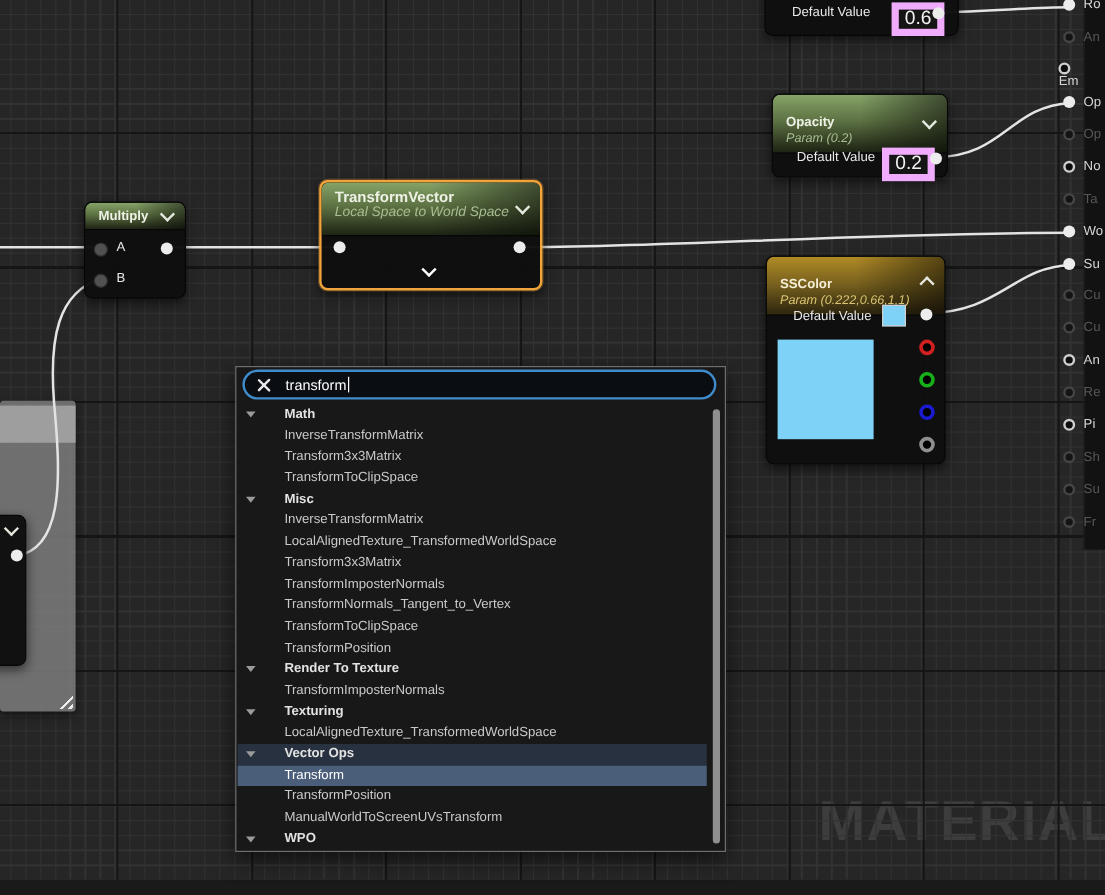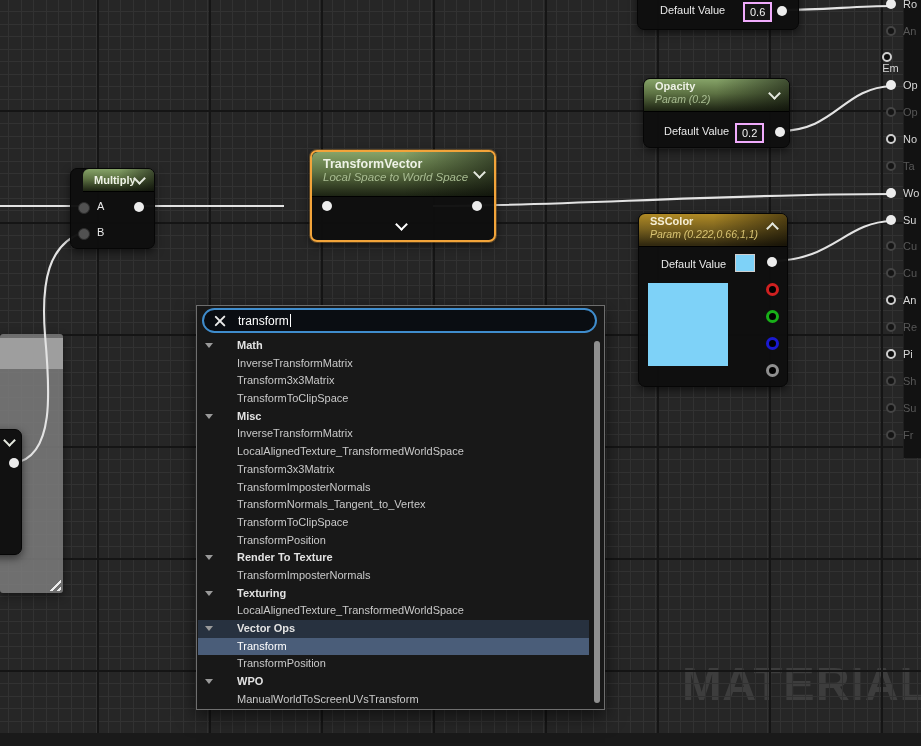--- a/index.html
+++ b/index.html
@@ -37,27 +37,27 @@
     background:repeating-linear-gradient(135deg, transparent 0 3px, #ececec 3px 5px);
     clip-path:polygon(100% 0,100% 100%,0 100%);
   }
 
   
   .node{
     position:absolute;z-index:4;background:rgba(14,14,14,0.97);
     border:1px solid #060606;border-radius:7px;box-shadow:0 3px 9px rgba(0,0,0,.55);
     color:#e6e6e6;font-size:11px;
   }
-  .node.selected{border:2px solid #f2a43a;box-shadow:0 0 0 1px rgba(242,164,58,.3),0 3px 10px rgba(0,0,0,.6);margin-left:44px;}
+  .node.selected{border:2px solid #f2a43a;box-shadow:0 0 0 1px rgba(242,164,58,.3),0 3px 10px rgba(0,0,0,.6);}
   .hdr{
     position:relative;border-radius:6px 6px 0 0;border-bottom:1px solid #000;
     background:
       linear-gradient(to right, rgba(8,10,6,0) 50%, rgba(8,10,6,.55) 100%),
       linear-gradient(to bottom, #86a368 0%, #5d7243 45%, #2a331d 88%, #1d2414 100%);
-    padding:0 10px 5px 11px;
+    padding:16px 10px 5px 11px;
   }
   .hdr.gold{
     background:
       linear-gradient(to right, rgba(0,0,0,0) 50%, rgba(0,0,0,.5) 100%),
       linear-gradient(to bottom, #b08a25 0%, #77601e 48%, #332a10 95%);
   }
   .title{font-weight:bold;color:#eef2e6;line-height:14px;}
   .hdr.gold .title{color:#f5eed6;}
   .subtitle{font-style:italic;color:#a9bd92;line-height:13px;font-size:10.5px;}
   .hdr.gold .subtitle{color:#d8c372;}
@@ -66,21 +66,21 @@
   .chev.up{transform:rotate(-135deg);}
   .hdr .chev{position:absolute;right:10px;top:50%;margin-top:-6px;}
 
   .pin{position:absolute;border-radius:50%;}
   .pin.filled{width:10px;height:10px;background:#ececec;}
   .pin.gray{width:10px;height:10px;background:#515151;border:1px solid #2c2c2c;}
   .pin.ring{width:7px;height:7px;border:3px solid #888;background:#000;}
   .lblA{position:absolute;color:#e8e8e8;font-size:11px;}
   .valbox{
     position:absolute;height:16px;line-height:16px;padding:0 5px;
-    border:2px solid #f0abfc;background:#151515;color:#f2f2f2;font-size:11px;
+    border:6px solid #f0abfc;background:#151515;color:#f2f2f2;font-size:16px;
   }
   .dv-label{position:absolute;color:#e8e8e8;font-size:11px;}
   .swatch{position:absolute;width:18px;height:16px;border:1px solid #cfcfcf;}
   .preview{position:absolute;}
 
   
   .outpin{position:absolute;z-index:4;display:flex;align-items:center;white-space:nowrap;}
   .outpin .opin{border-radius:50%;margin-right:7px;flex:0 0 auto;}
   .outpin.connected .opin{width:10px;height:10px;background:#ececec;}
   .outpin.open .opin{width:6px;height:6px;background:#0d0d0d;border:2.5px solid #cfcfcf;}
@@ -155,21 +155,21 @@
       <div class="title">Opacity</div>
       <div class="subtitle">Param (0.2)</div>
       <span class="chev down"></span>
     </div>
     <span class="dv-label" style="left:20px;top:46px;">Default Value</span>
     <span class="valbox" style="left:91px;top:44px;">0.2</span>
     <span class="pin filled" style="left:131px;top:48px;"></span>
   </div>
 
   <div class="node" style="left:70px;top:168px;width:83px;height:79px;">
-    <div class="hdr" style="padding:4px 8px 4px 11px;margin-left:12px;">
+    <div class="hdr" style="padding:4px 8px 4px 11px;">
       <span class="title">Multiply</span>
       <span class="chev down"></span>
     </div>
     <span class="pin gray" style="left:7px;top:33px;"></span>
     <span class="lblA" style="left:26px;top:31px;">A</span>
     <span class="pin gray" style="left:7px;top:59px;"></span>
     <span class="lblA" style="left:26px;top:57px;">B</span>
     <span class="pin filled" style="left:63px;top:33px;"></span>
   </div>
 
@@ -290,20 +290,20 @@
         <div class="row item"><span>TransformNormals_Tangent_to_Vertex</span></div>
         <div class="row item"><span>TransformToClipSpace</span></div>
         <div class="row item"><span>TransformPosition</span></div>
         <div class="row category"><span class="tri"></span><span>Render To Texture</span></div>
         <div class="row item"><span>TransformImposterNormals</span></div>
         <div class="row category"><span class="tri"></span><span>Texturing</span></div>
         <div class="row item"><span>LocalAlignedTexture_TransformedWorldSpace</span></div>
         <div class="row category hl"><span class="tri"></span><span>Vector Ops</span></div>
         <div class="row item selected"><span>Transform</span></div>
         <div class="row item"><span>TransformPosition</span></div>
+        <div class="row item"><span>ManualWorldToScreenUVsTransform</span></div>
         <div class="row category"><span class="tri"></span><span>WPO</span></div>
-        <div class="row item"><span>ManualWorldToScreenUVsTransform</span></div>
       </div>
     <div class="scrollbar"></div>
   </div>
 
   <div class="bottom-strip"></div>
 </div>
 
 </body></html>

